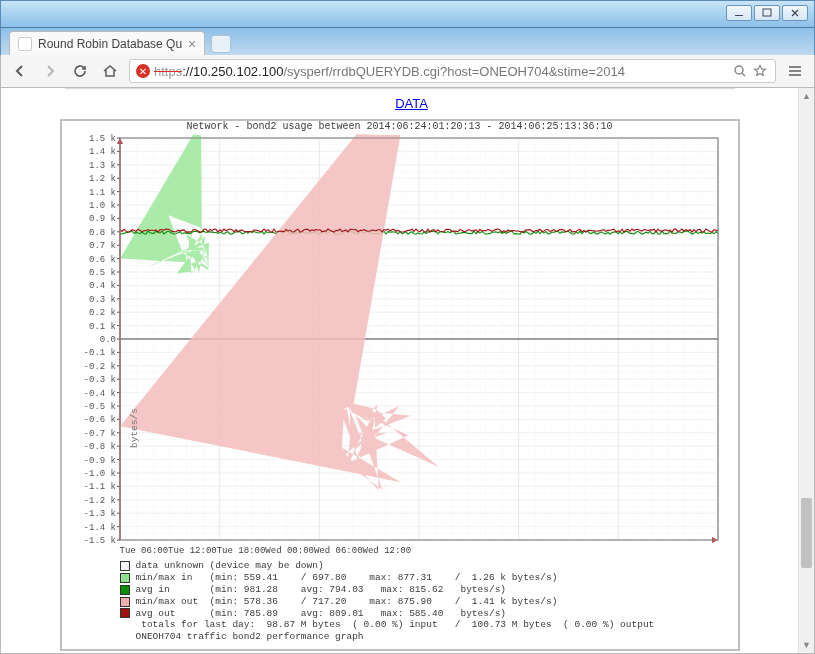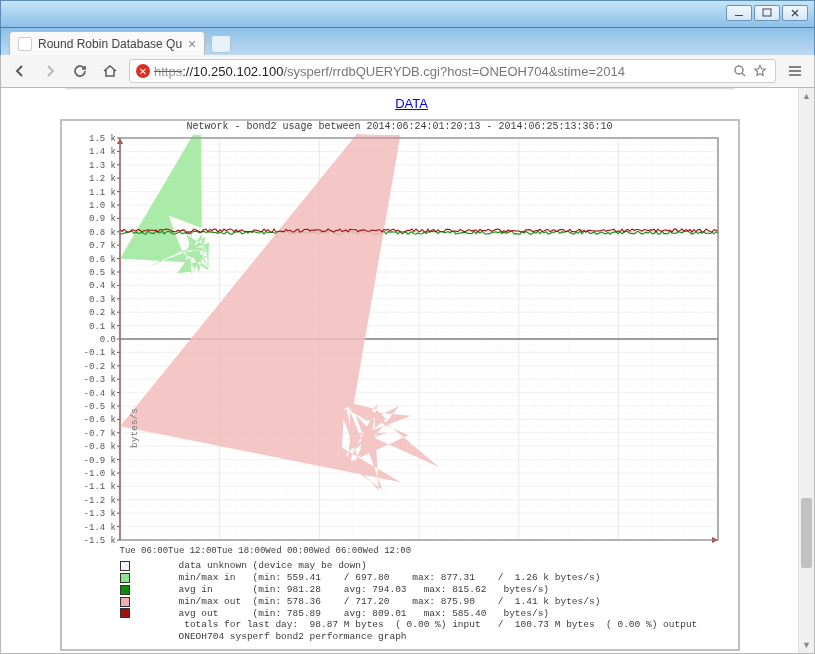--- a/index.html
+++ b/index.html
@@ -53,21 +53,21 @@
   .ylabel { position:absolute; transform:rotate(-90deg); transform-origin:left top; left:128px; top:360px; font-size:9.5px; color:#777; font-family:"Courier New", monospace; }
 
   .legend-block { background:#fff; padding:4px 0 0 50px; font-family:"Courier New", monospace; font-size:9.5px; line-height:1.25; color:#3c3c3c; }
   .legend-row { display:flex; align-items:center; gap:6px; white-space:pre; }
   .lg-sw { width:10px; height:10px; border:1px solid #333; flex-shrink:0; }
   .lg-sw.du { background:repeating-linear-gradient(45deg,#fff,#fff 2px,#eee 2px,#eee 4px); }
   .lg-sw.min-in { background:#8fe28f; }
   .lg-sw.avg-in { background:#0b8f0b; }
   .lg-sw.min-out { background:#f0b0b0; }
   .lg-sw.avg-out { background:#a01010; }
-  .legend-txt { flex:1;margin-left:43px; }
+  .legend-txt { flex:1; }
   .totals-row, .footer-row { padding-left:0; }
 
 </style>
 </head>
 <body>
 
 <div class="win-titlebar">
   <div class="win-btn" title="Minimize">
     <svg viewBox="0 0 10 10">
         <path d="M1 7h8v1H1z" fill="#445"></path>
@@ -364,21 +364,21 @@
             <span>Wed 12:00</span>
           </div>
 
       <div class="legend-block">
         <div class="legend-row"><span class="lg-sw du"></span><span class="legend-txt">data unknown (device may be down)</span></div>
         <div class="legend-row"><span class="lg-sw min-in"></span><span class="legend-txt">min/max in   (min: 559.41    / 697.80    max: 877.31    /  1.26 k bytes/s)</span></div>
         <div class="legend-row"><span class="lg-sw avg-in"></span><span class="legend-txt">avg in       (min: 981.28    avg: 794.03   max: 815.62   bytes/s)</span></div>
         <div class="legend-row"><span class="lg-sw min-out"></span><span class="legend-txt">min/max out  (min: 578.36    / 717.20    max: 875.90    /  1.41 k bytes/s)</span></div>
         <div class="legend-row"><span class="lg-sw avg-out"></span><span class="legend-txt">avg out      (min: 785.89    avg: 809.01   max: 585.40   bytes/s)</span></div>
         <div class="legend-row totals-row"><span style="width:10px"></span><span class="legend-txt"> totals for last day:  98.87 M bytes  ( 0.00 %) input   /  100.73 M bytes  ( 0.00 %) output</span></div>
-        <div class="legend-row footer-row"><span style="width:10px"></span><span class="legend-txt">ONEOH704 sysperf bond2 performance graph</span></div>
+        <div class="legend-row footer-row"><span style="width:10px"></span><span class="legend-txt">ONEOH704 traffic bond2 performance graph</span></div>
       </div>
     </div>
     </div>
   </div>
 
   <div class="vscroll">
     <div class="arrow up">▲</div>
     <div class="thumb"></div>
     <div class="arrow down">▼</div>
   </div>

